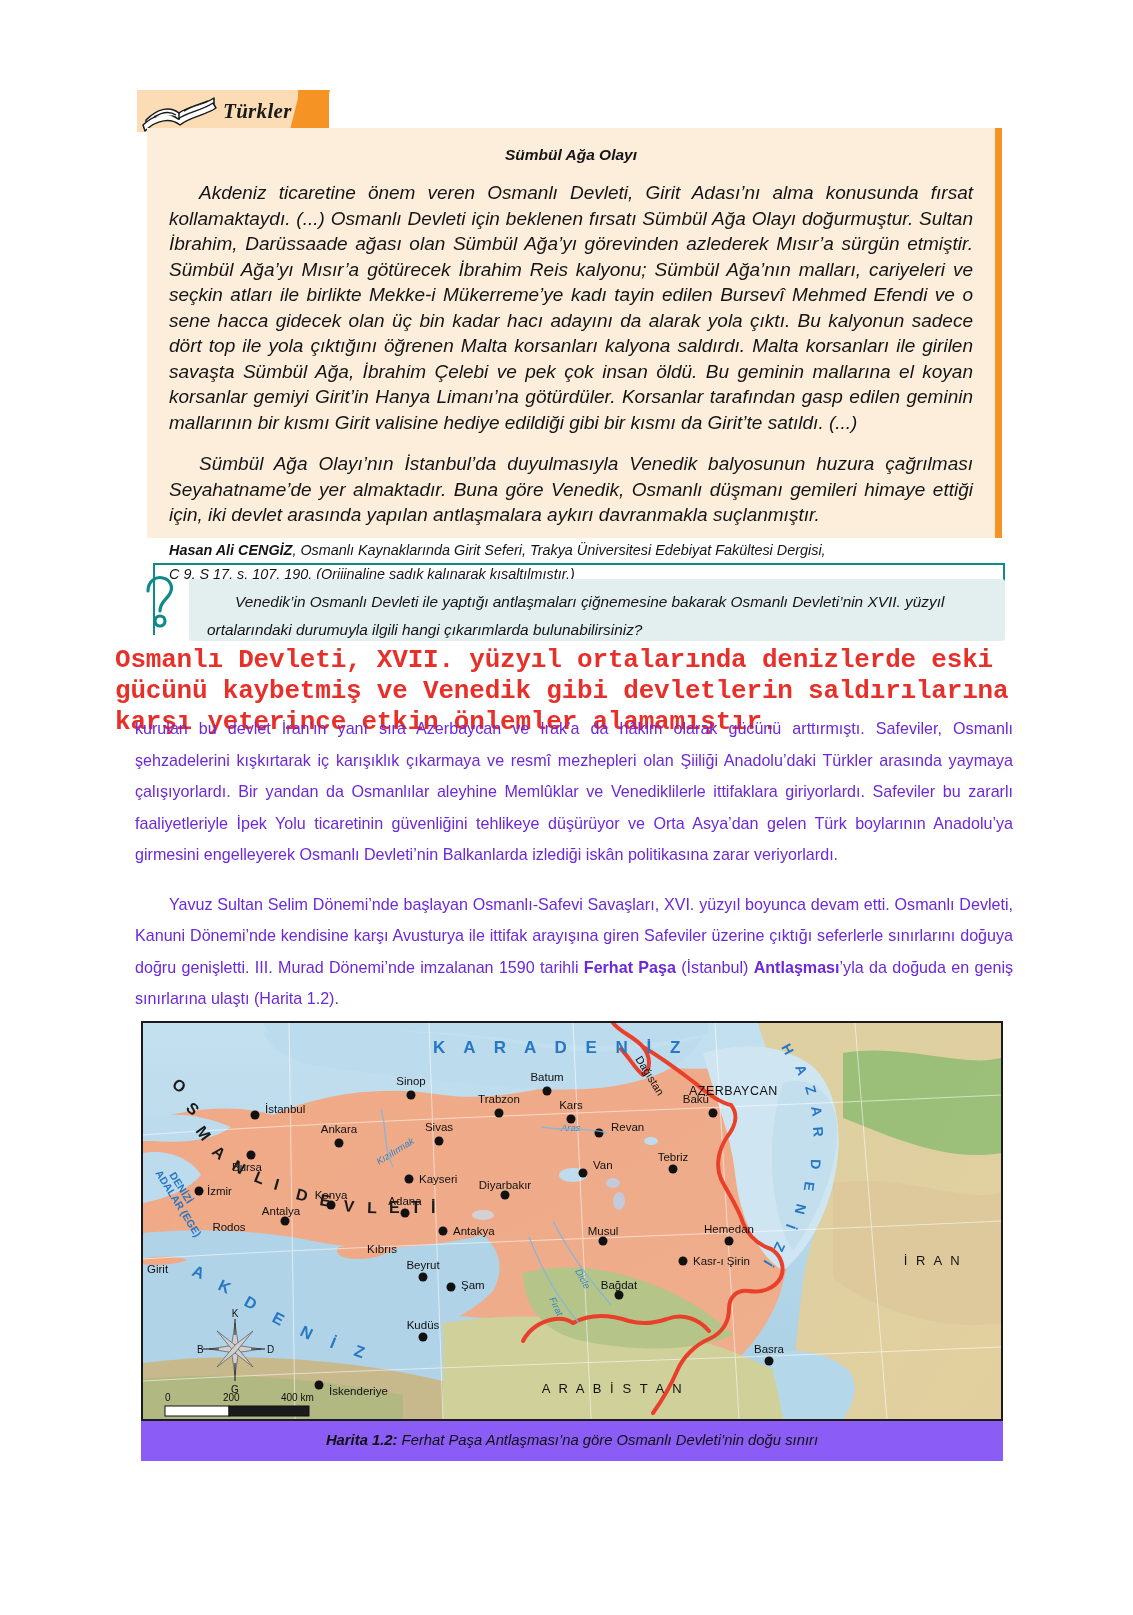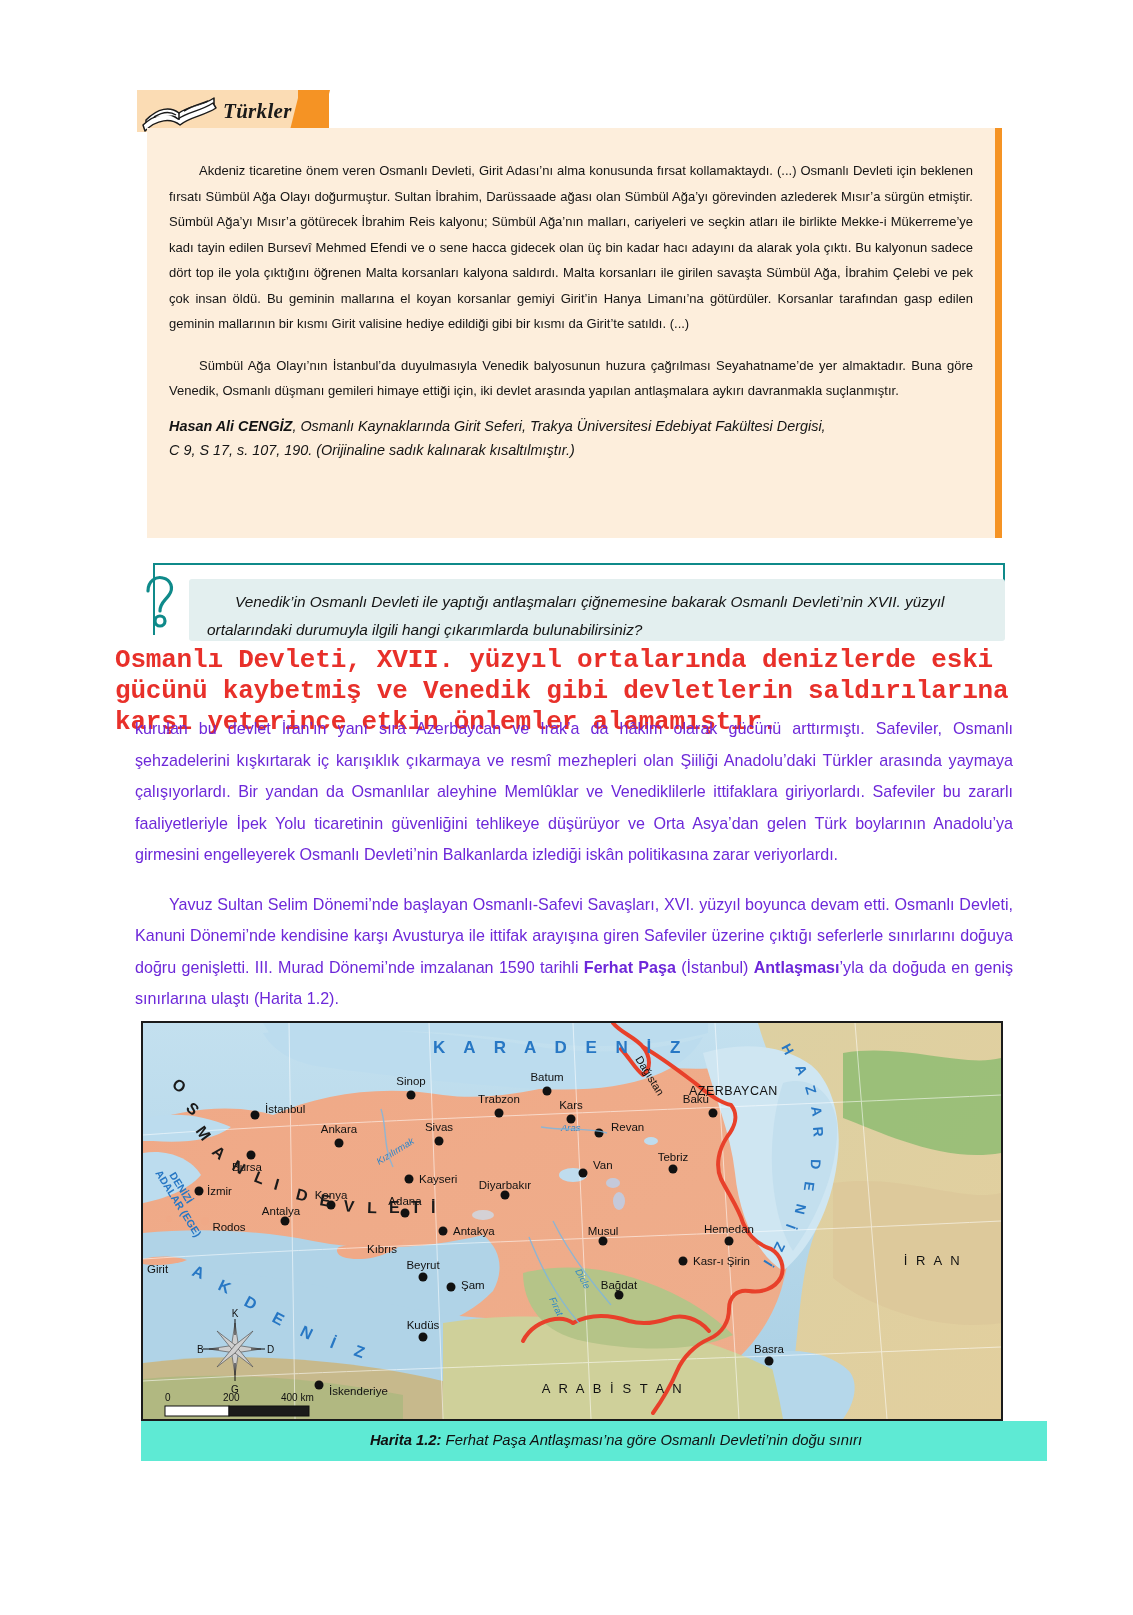--- a/index.html
+++ b/index.html
@@ -37,21 +37,21 @@
     box-sizing:border-box;
   }
   .read-box .inner{padding:14px 22px 10px 22px;}
   .read-title{
     text-align:center;font-family:"Liberation Sans", sans-serif;
     font-style:italic;font-weight:bold;font-size:15.5px;color:#141414;
     margin:4px 0 9px 0;
   }
   .read-p{
     font-family:"Liberation Sans", sans-serif;
-    font-size:13px;line-height:25.5px;color:#141414;
+    font-style:italic;font-size:19px;line-height:25.5px;color:#141414;
     text-align:justify;text-indent:30px;margin:16px 0 10px 0;
     -webkit-hyphens:none;hyphens:none;
   }
   .read-src{
     font-family:"Liberation Sans", sans-serif;
     font-style:italic;font-size:14.4px;line-height:24px;color:#141414;
     text-align:left;margin-top:6px;
   }
   .read-src b{font-weight:bold;}
 
@@ -95,22 +95,21 @@
   
   .figure{position:absolute;left:141px;top:1021px;width:862px;height:440px;}
   .map-frame{
     position:absolute;left:0;top:0;width:862px;height:400px;
     border:2px solid #1b1b1b;box-sizing:border-box;overflow:hidden;
     background:#b9d8ea;
   }
   .map-svg{position:absolute;left:0;top:0;}
   .caption-band{
     position:absolute;left:0;top:400px;width:862px;height:40px;
-    background:#5eead4;
-    padding-left:44px;
+    background:#8b5cf6;
   }
   .caption{
     text-align:center;padding-top:11px;
     font-family:"Liberation Sans", sans-serif;
     font-style:italic;font-size:14.8px;color:#111111;
   }
   .caption b{font-weight:bold;}
 
   
   .pageno{
@@ -139,20 +138,21 @@
       <path d="M6 34 C18 22 30 20 39 27 C48 20 62 20 74 12 L74 18 C62 26 48 27 39 34 C30 27 18 28 6 39 Z"></path>
       <path d="M3 39 C16 27 29 26 38 33 C47 26 61 25 73 17 L76 22 C64 30 49 31 40 39 C31 32 17 33 5 45 Z"></path>
       <path d="M39 27 L39 34"></path>
       <path d="M14 31 C22 26 30 25 36 29"></path>
       <path d="M44 25 C52 20 60 18 68 15"></path>
     </g>
   </svg>
 
   <div class="read-box">
     <div class="inner">
+      <div class="read-title">Sümbül Ağa Olayı</div>
       <p class="read-p">Akdeniz ticaretine önem veren Osmanlı Devleti, Girit Adası’nı alma konusunda fırsat kollamaktaydı. (...) Osmanlı Devleti için beklenen fırsatı Sümbül Ağa Olayı doğurmuştur. Sultan İbrahim, Darüssaade ağası olan Sümbül Ağa’yı görevinden azlederek Mısır’a sürgün etmiştir. Sümbül Ağa’yı Mısır’a götürecek İbrahim Reis kalyonu; Sümbül Ağa’nın malları, cariyeleri ve seçkin atları ile birlikte Mekke-i Mükerreme’ye kadı tayin edilen Bursevî Mehmed Efendi ve o sene hacca gidecek olan üç bin kadar hacı adayını da alarak yola çıktı. Bu kalyonun sadece dört top ile yola çıktığını öğrenen Malta korsanları kalyona saldırdı. Malta korsanları ile girilen savaşta Sümbül Ağa, İbrahim Çelebi ve pek çok insan öldü. Bu geminin mallarına el koyan korsanlar gemiyi Girit’in Hanya Limanı’na götürdüler. Korsanlar tarafından gasp edilen geminin mallarının bir kısmı Girit valisine hediye edildiği gibi bir kısmı da Girit’te satıldı. (...)</p>
       <p class="read-p">Sümbül Ağa Olayı’nın İstanbul’da duyulmasıyla Venedik balyosunun huzura çağrılması Seyahatname’de yer almaktadır. Buna göre Venedik, Osmanlı düşmanı gemileri himaye ettiği için, iki devlet arasında yapılan antlaşmalara aykırı davranmakla suçlanmıştır.</p>
       <div class="read-src">
         <b>Hasan Ali CENGİZ</b><span>, Osmanlı Kaynaklarında Girit Seferi, Trakya Üniversitesi Edebiyat Fakültesi Dergisi,</span><br>
         <span>C 9, S 17, s. 107, 190. (Orijinaline sadık kalınarak kısaltılmıştır.)</span>
       </div>
     </div>
   </div>
 
   <div class="q-wrap">

